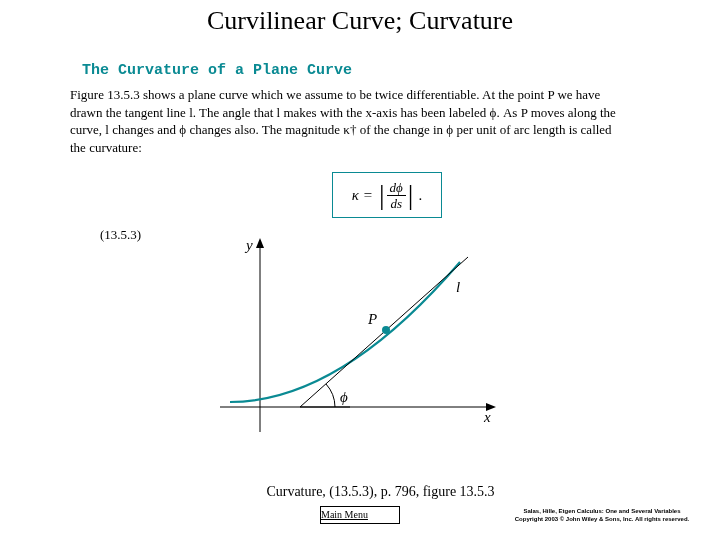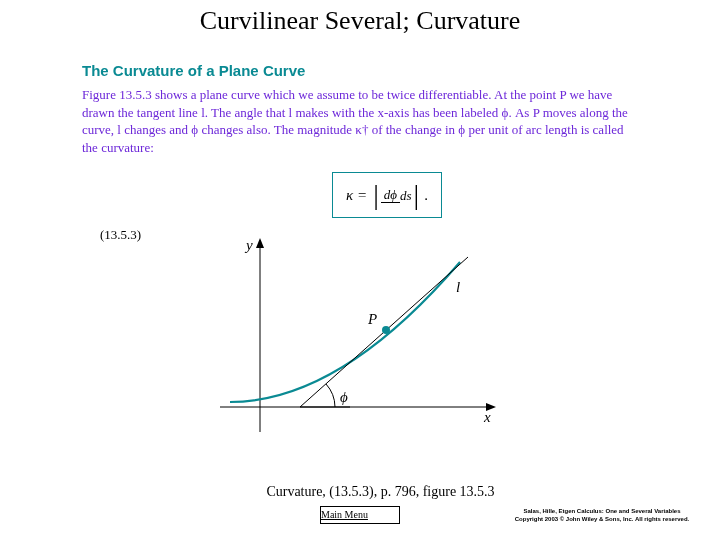--- a/index.html
+++ b/index.html
@@ -1,40 +1,40 @@
 <!DOCTYPE html>
 <html><head>
 <meta charset="utf-8">
 <style>
   * { margin: 0; padding: 0; box-sizing: border-box; }
   html, body { width: 720px; height: 540px; background: #fff; font-family: "Times New Roman", Times, serif; color: #000; }
   .slide { position: relative; width: 720px; height: 540px; }
   .title { position: absolute; top: 6px; left: 0; width: 100%; text-align: center; font-size: 26px; }
-  .section-head { position: absolute; top: 62px; left: 82px; color: #0a8a93; font-family: Liberation Sans, sans-serif; font-weight: bold; font-size: 15px; }
-  .para { position: absolute; top: 86px; left: 82px; width: 560px; font-size: 13px; color: #6d28d9; line-height: 1.35; }
+  .section-head { position: absolute; top: 62px; left: 82px; color: #0a8a93; font-family: Liberation Mono, monospace; font-weight: bold; font-size: 15px; }
+  .para { position: absolute; top: 86px; left: 70px; width: 560px; font-size: 13px; color: #000000; line-height: 1.35; }
   .eqlabel { position: absolute; top: 190px; left: 100px; font-size: 13px; margin-top: 37px; }
   .formula-box { position: absolute; top: 172px; left: 332px; width: 110px; height: 46px; border: 1px solid #0a8a93; display: flex; align-items: center; justify-content: center; }
   .formula-box .kappa { font-style: italic; font-size: 15px; padding-right: 4px; }
   .formula-box .frac-wrap { display: flex; align-items: center; }
   .formula-box .bar { font-size: 28px; line-height: 28px; font-weight: 300; padding: 0 2px; }
-  .formula-box .frac { display: inline-flex; flex-direction: row; align-items: center; font-style: italic; font-size: 13px; line-height: 1; }
+  .formula-box .frac { display: inline-flex; flex-direction: column; align-items: center; font-style: italic; font-size: 13px; line-height: 1; }
   .formula-box .frac .num { border-bottom: 1px solid #000; padding: 0 3px 1px; }
   .formula-box .frac .den { padding-top: 1px; }
   .formula-box .dot { font-size: 15px; padding-left: 3px; }
   .figure { position: absolute; top: 232px; left: 200px; width: 320px; height: 230px; }
   .caption { position: absolute; top: 484px; left: 0; width: 100%; text-align: center; font-size: 14px; padding-left: 41px; }
   .main-menu { position: absolute; top: 506px; left: 320px; width: 80px; height: 18px; border: 1px solid #000; font-size: 10px; text-align: left; line-height: 16px; text-decoration: underline; cursor: pointer; }
   .credits { position: absolute; right: 18px; bottom: 16px; width: 200px; font-family: Arial, Helvetica, sans-serif; font-size: 6px; text-align: center; line-height: 1.3; font-weight: bold; }
 </style>
 </head>
 <body>
 
 <div class="slide">
 
-  <div class="title">Curvilinear Several; Curvature</div>
+  <div class="title">Curvilinear Curve; Curvature</div>
 
   <div class="section-head">The Curvature of a Plane Curve</div>
 
   <div class="para">Figure 13.5.3 shows a plane curve which we assume to be twice differentiable. At the point P we have drawn the tangent line l. The angle that l makes with the x-axis has been labeled ϕ. As P moves along the curve, l changes and ϕ changes also. The magnitude κ† of the change in ϕ per unit of arc length is called the curvature:</div>
 
   <div class="eqlabel">(13.5.3)</div>
 
   <div class="formula-box">
     <span class="kappa">κ =</span>
     <span class="frac-wrap">

